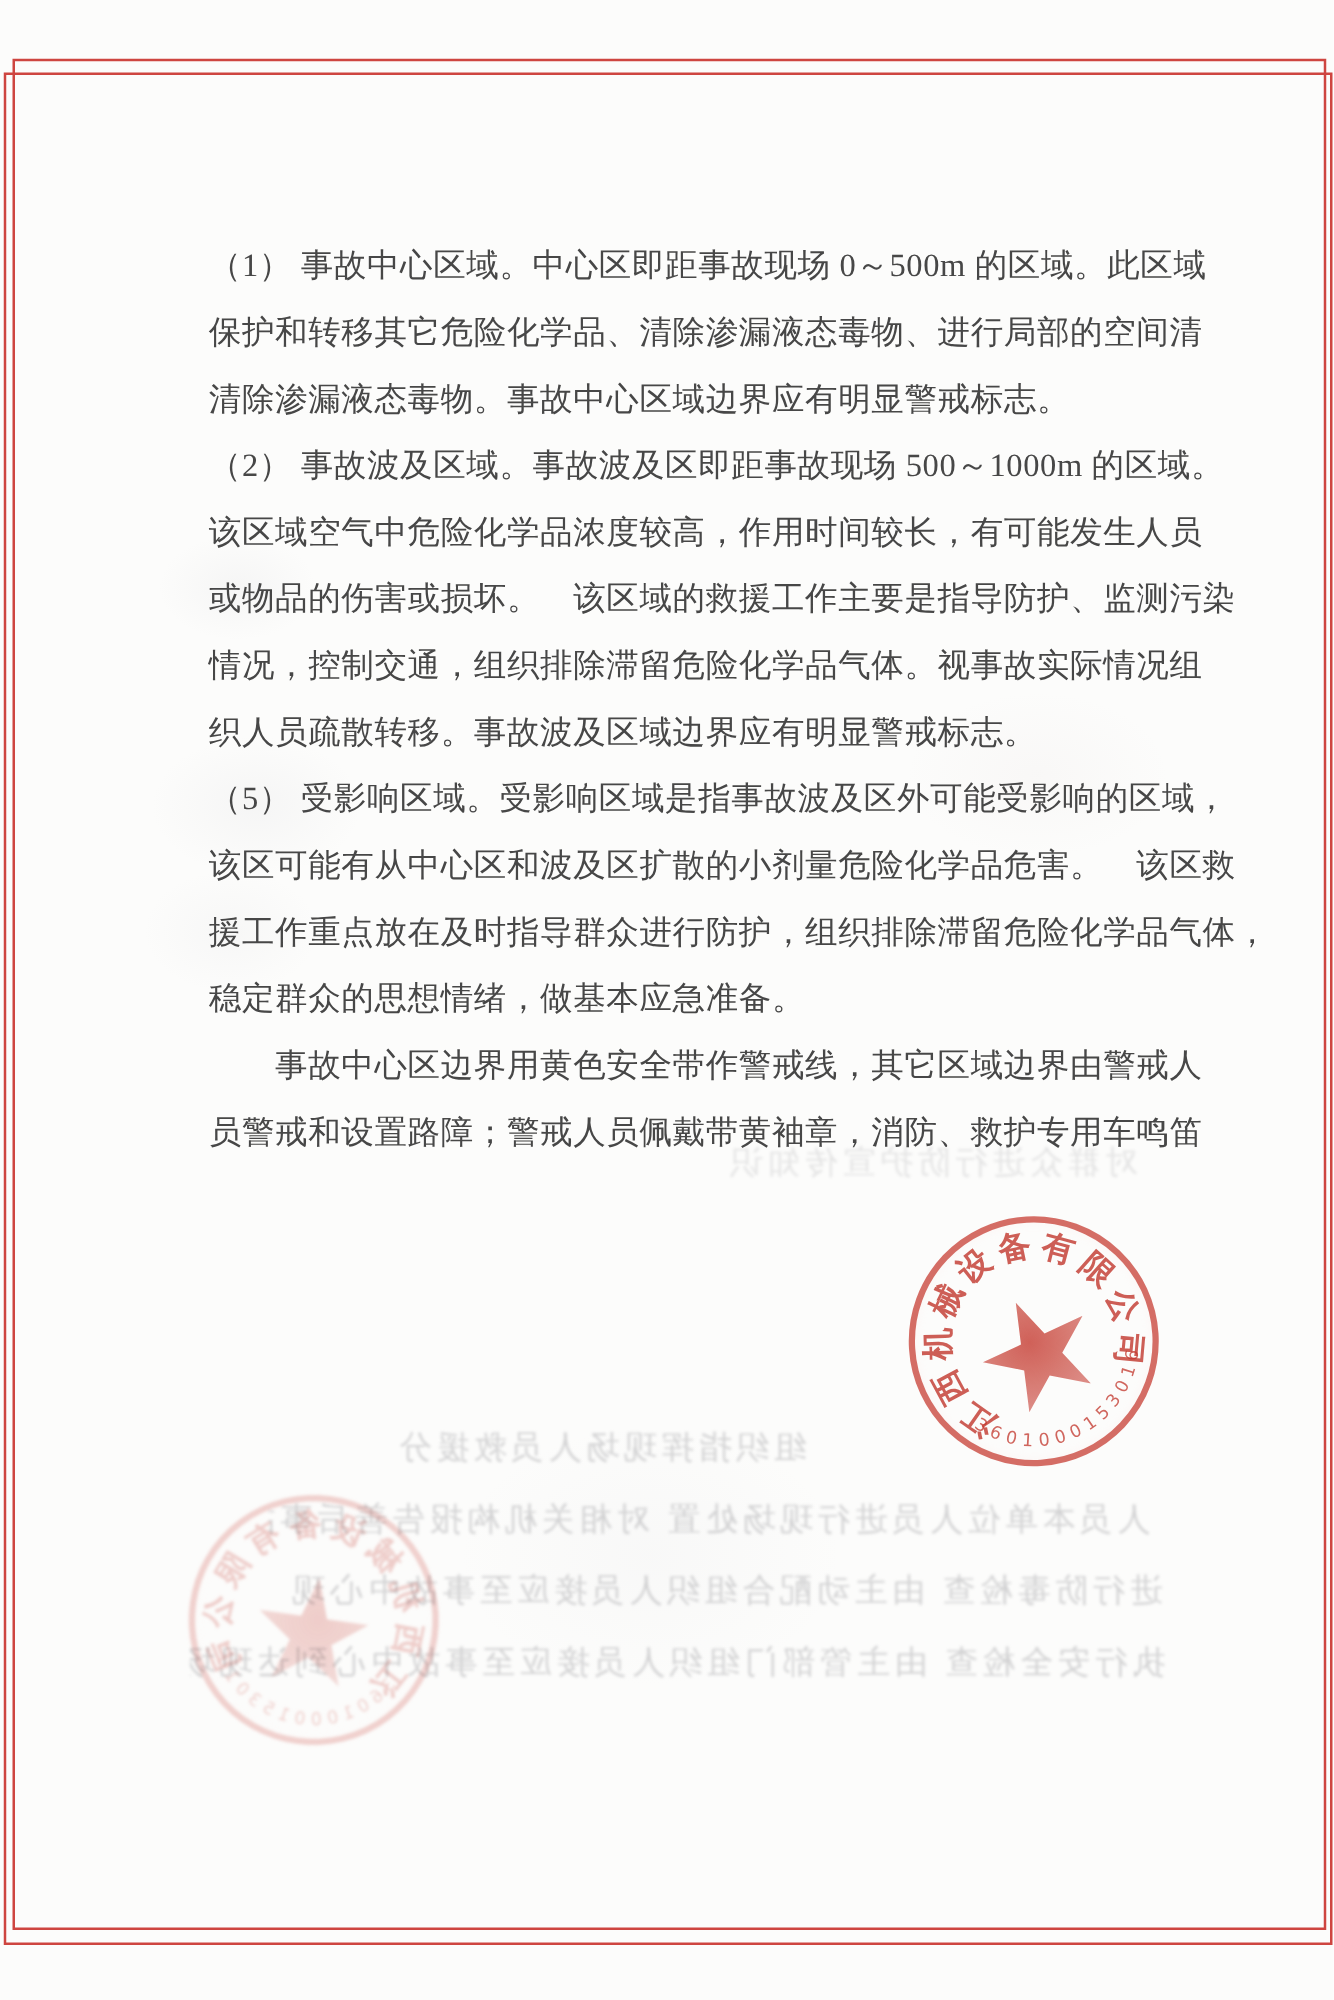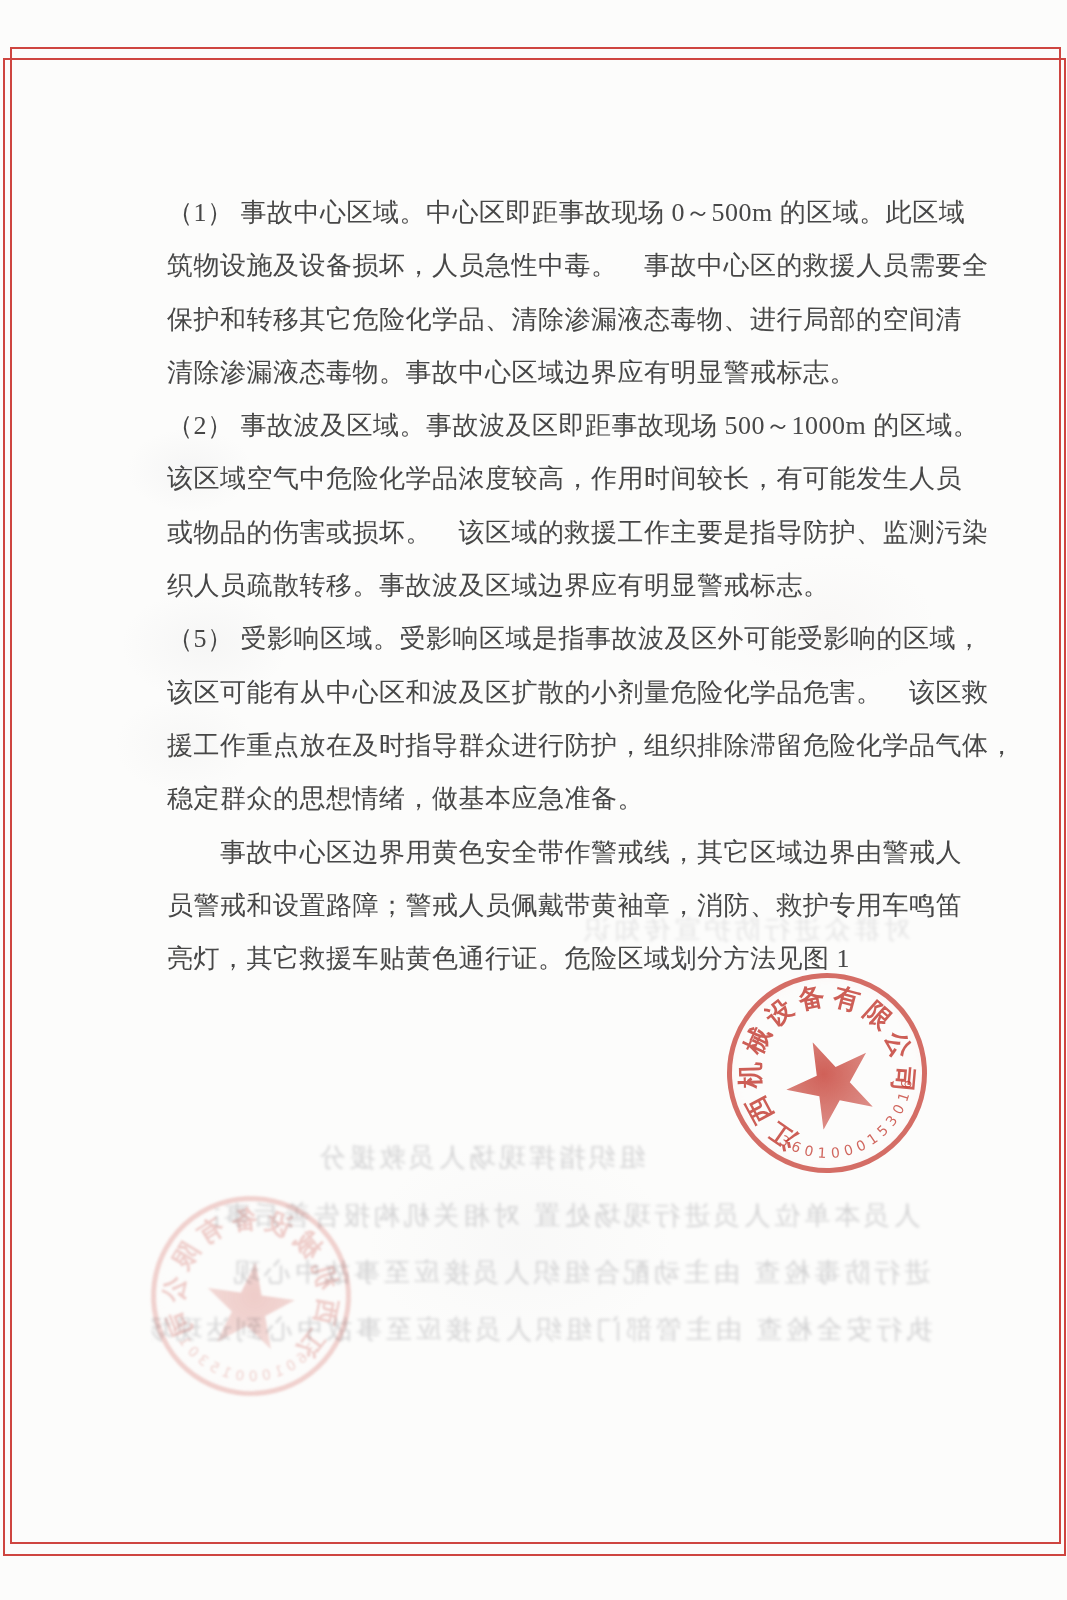--- a/index.html
+++ b/index.html
@@ -55,34 +55,33 @@
 </head>
 <body>
 
 <div class="page">
 
   <div class="frame frame-a"></div>
   <div class="frame frame-b"></div>
 
   <div class="doc-body">
       <div class="text-line">（1） 事故中心区域。中心区即距事故现场 0～500m 的区域。此区域</div>
-      <div class="text-line">筑物设施及设备损坏，人员急性中毒。　事故中心区的救援人员需要全</div>
       <div class="text-line">保护和转移其它危险化学品、清除渗漏液态毒物、进行局部的空间清</div>
       <div class="text-line">清除渗漏液态毒物。事故中心区域边界应有明显警戒标志。</div>
       <div class="text-line">（2） 事故波及区域。事故波及区即距事故现场 500～1000m 的区域。</div>
       <div class="text-line">该区域空气中危险化学品浓度较高，作用时间较长，有可能发生人员</div>
       <div class="text-line">或物品的伤害或损坏。　该区域的救援工作主要是指导防护、监测污染</div>
+      <div class="text-line">情况，控制交通，组织排除滞留危险化学品气体。视事故实际情况组</div>
       <div class="text-line">织人员疏散转移。事故波及区域边界应有明显警戒标志。</div>
       <div class="text-line">（5） 受影响区域。受影响区域是指事故波及区外可能受影响的区域，</div>
       <div class="text-line">该区可能有从中心区和波及区扩散的小剂量危险化学品危害。　该区救</div>
       <div class="text-line">援工作重点放在及时指导群众进行防护，组织排除滞留危险化学品气体，</div>
       <div class="text-line">稳定群众的思想情绪，做基本应急准备。</div>
       <div class="text-line">　　事故中心区边界用黄色安全带作警戒线，其它区域边界由警戒人</div>
       <div class="text-line">员警戒和设置路障；警戒人员佩戴带黄袖章，消防、救护专用车鸣笛</div>
-      <div class="text-line">亮灯，其它救援车贴黄色通行证。危险区域划分方法见图 1</div>
     </div>
 
   <div>
       <div class="ghost-line g0">对群众进行防护宣传知识</div>
       <div class="ghost-line g1">组织指挥现场人员救援分</div>
       <div class="ghost-line g2">人员本单位人员进行现场处置 对相关机构报告善后事故处理</div>
       <div class="ghost-line g3">进行防毒检查 由主动配合组织人员接应至事故中心现场上报</div>
       <div class="ghost-line g4">执行安全检查 由主管部门组织人员接应至事故中心到达现场全部</div>
     </div>
 

